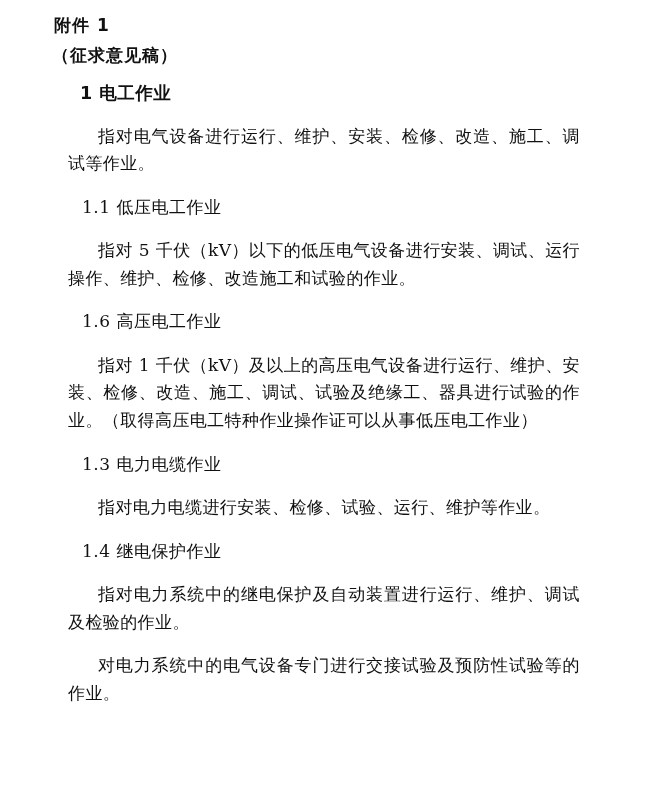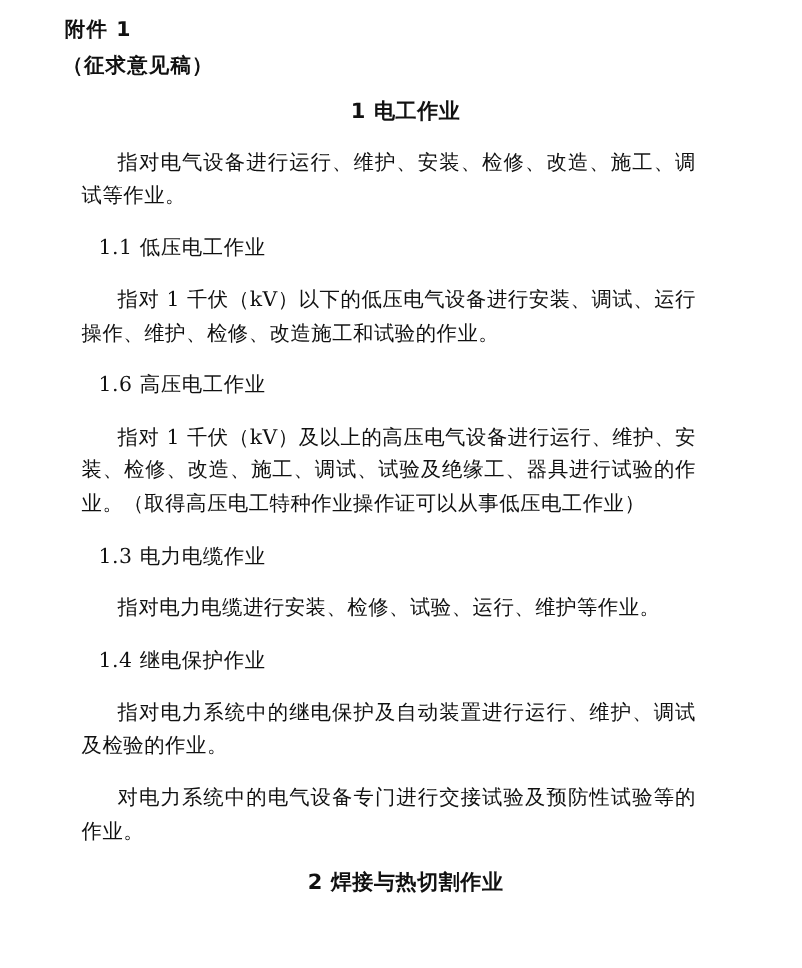--- a/index.html
+++ b/index.html
@@ -47,21 +47,20 @@
     line-height: 1.4;
   }
   .section-heading {
     font-family: "DejaVu Sans", "Liberation Sans", sans-serif;
     font-size: 17.5px;
     font-weight: bold;
     letter-spacing: 0.5px;
     margin: 8px 0 2px 0;
     text-indent: 28px;
     line-height: 1.55;
-    text-align: center;
   }
   .sub-heading {
     font-size: 17px;
     letter-spacing: 0.5px;
     margin: 2px 0 0 0;
     text-indent: 30px;
     line-height: 1.62;
   }
   .body-para {
     font-size: 17px;
@@ -82,32 +81,31 @@
 
 
   <div class="doc-subtitle">（征求意见稿）</div>
 
   <div class="section-heading">1 电工作业</div>
 
   <p class="body-para">指对电气设备进行运行、维护、安装、检修、改造、施工、调试等作业。</p>
 
   <div class="sub-heading">1.1 低压电工作业</div>
 
-  <p class="body-para">指对 1 千伏（kV）以下的低压电气设备进行安装、调试、运行操作、维护、检修、改造施工和试验的作业。</p>
+  <p class="body-para">指对 5 千伏（kV）以下的低压电气设备进行安装、调试、运行操作、维护、检修、改造施工和试验的作业。</p>
 
   <div class="sub-heading">1.6 高压电工作业</div>
 
   <p class="body-para">指对 1 千伏（kV）及以上的高压电气设备进行运行、维护、安装、检修、改造、施工、调试、试验及绝缘工、器具进行试验的作业。（取得高压电工特种作业操作证可以从事低压电工作业）</p>
 
   <div class="sub-heading">1.3 电力电缆作业</div>
 
   <p class="body-para">指对电力电缆进行安装、检修、试验、运行、维护等作业。</p>
 
   <div class="sub-heading">1.4 继电保护作业</div>
 
   <p class="body-para">指对电力系统中的继电保护及自动装置进行运行、维护、调试及检验的作业。</p>
 
 
   <p class="body-para">对电力系统中的电气设备专门进行交接试验及预防性试验等的作业。</p>
 
-  <div class="section-heading">2 焊接与热切割作业</div>
 
 </div>
 
 </body></html>

